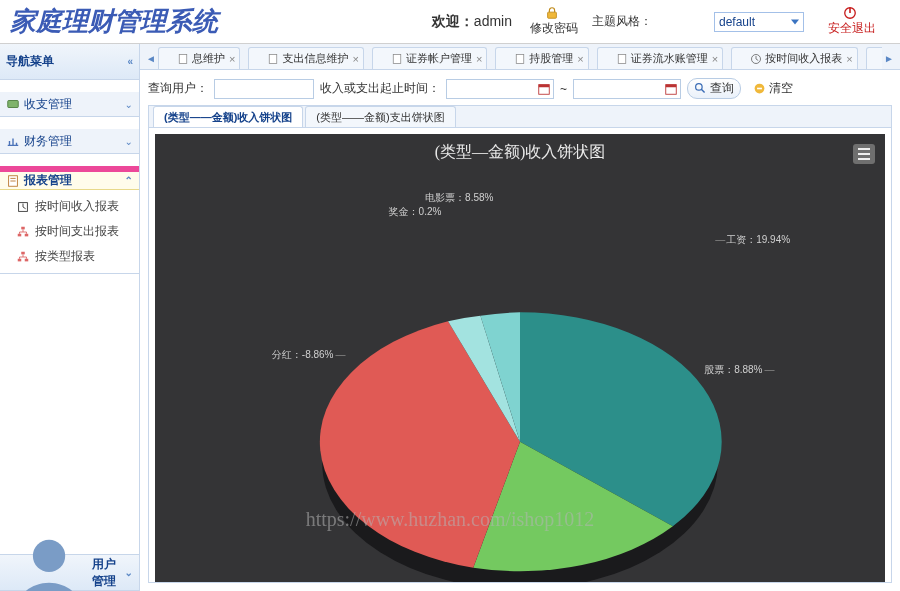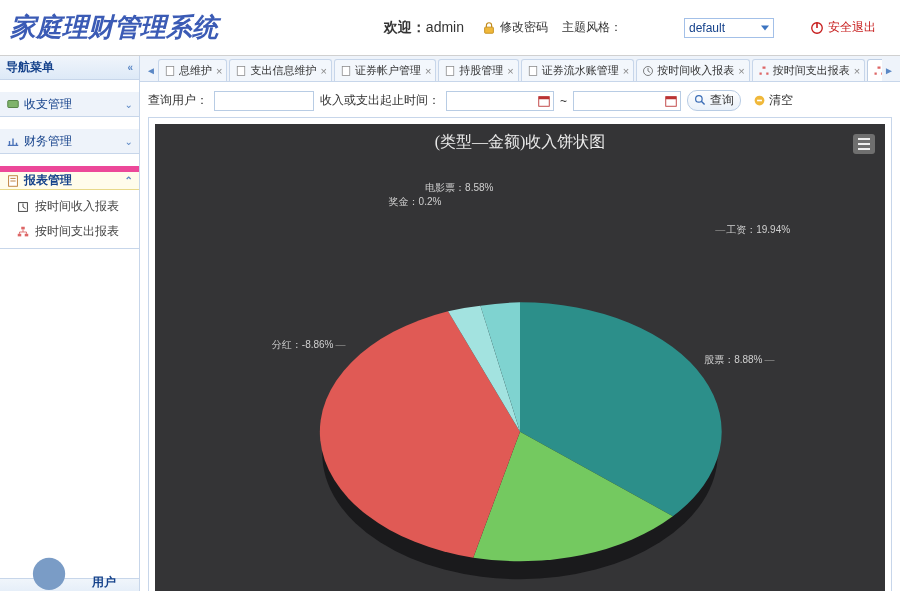--- a/index.html
+++ b/index.html
@@ -1,46 +1,46 @@
 <!DOCTYPE html>
 <html><head>
 <meta charset="utf-8">
 <style>
 * { box-sizing: border-box; margin: 0; padding: 0; }
 body { font-family: "Microsoft YaHei", Arial, sans-serif; font-size: 12px; color: #333; background: #fff; width: 900px; height: 591px; overflow: hidden; }
-.header { height: 56px; display: flex; align-items: center; padding: 0 10px; border-bottom: 1px solid #d0d0d0; }
+.header { height: 44px; display: flex; align-items: center; padding: 0 10px; border-bottom: 1px solid #d0d0d0; }
 .app-title { font-size: 26px; font-style: italic; font-weight: bold; color: #3b5bb5; font-family: "STKaiti","KaiTi",serif; flex-shrink: 0; }
 .header-spacer { flex: 1; }
 .welcome { font-size: 14px; font-weight: bold; margin-right: 18px; }
 .welcome .who { font-weight: normal; text-align: right; }
-.hdr-item { display: inline-flex; align-items: center; margin-right: 14px; cursor: pointer; }
+.hdr-item { display: inline-flex; align-items: center; margin-right: 14px; cursor: pointer; flex-direction: column; }
 .hdr-item .ico { width: 14px; height: 14px; margin-right: 4px; display: inline-block; }
 .theme-select { border: 1px solid #a3c0e8; height: 20px; width: 90px; font-size: 12px; color: #15428b; padding: 0 18px 0 4px; background: #fff; appearance: none; position: relative; }
-.theme-wrap { position: relative; display: inline-flex; align-items: center; margin-right: 36px; padding-left: 48px; }
+.theme-wrap { position: relative; display: inline-flex; align-items: center; margin-right: 24px; padding-left: 48px; }
 .theme-wrap::after { content: ""; position: absolute; right: 5px; top: 50%; transform: translateY(-50%); border-left: 4px solid transparent; border-right: 4px solid transparent; border-top: 5px solid #3b74c1; pointer-events: none; }
 .logout { color: #c61a1a; }
 .body-row { display: flex; height: 547px; }
 .sidebar { width: 140px; border-right: 1px solid #c7d6ea; display: flex; flex-direction: column; }
-.panel-hd { background: linear-gradient(#f0f5fb,#dde9f7); border-bottom: 1px solid #c7d6ea; height: 24px; display: flex; align-items: center; padding: 0 6px; font-weight: bold; color: #15428b; cursor: pointer; position: relative; }
+.panel-hd { background: linear-gradient(#f0f5fb,#dde9f7); border-bottom: 1px solid #c7d6ea; height: 36px; display: flex; align-items: center; padding: 0 6px; font-weight: bold; color: #15428b; cursor: pointer; position: relative; }
 .panel-hd .chev { margin-left: auto; color: #5a87c5; font-size: 10px; }
 .nav-group { border-bottom: 1px solid #c7d6ea; }
 .nav-group-hd { background: #eef3fa; height: 24px; display: flex; align-items: center; padding: 0 6px; cursor: pointer; color: #15428b; margin-top: 12px; }
 .nav-group-hd .ico { width: 14px; height: 14px; margin-right: 4px; }
 .nav-group-hd .chev { margin-left: auto; font-size: 10px; color: #5a87c5; }
 .nav-group.active .nav-group-hd { background: #fffceb; font-weight: bold; border-top: 6px solid #ec4899; border-bottom: 1px solid #e8d98a; }
 .nav-items { padding: 4px 0; }
 .nav-item { display: flex; align-items: center; padding: 4px 6px 4px 16px; cursor: pointer; color: #444; }
 .nav-item .ico { width: 14px; height: 14px; margin-right: 5px; }
 .sidebar-fill { flex: 1; }
 .bottom-panel { border-top: 1px solid #c7d6ea; }
 .main { flex: 1; display: flex; flex-direction: column; overflow: hidden; }
 .tabstrip { height: 26px; background: #eef3fa; border-bottom: 1px solid #c7d6ea; display: flex; align-items: flex-end; padding: 0 4px; overflow: hidden; }
 .tabstrip .scroll-btn { width: 14px; height: 22px; display: flex; align-items: center; justify-content: center; cursor: pointer; color: #5a87c5; font-size: 10px; }
 .tabs-wrap { flex: 1; display: flex; align-items: flex-end; overflow: hidden; }
-.tab { height: 22px; border: 1px solid #c7d6ea; border-bottom: none; background: #f3f7fc; margin-right: 2px; display: inline-flex; align-items: center; padding: 0 4px 0 5px; border-radius: 3px 3px 0 0; cursor: pointer; font-size: 11px; white-space: nowrap; }
+.tab { height: 22px; border: 1px solid #c7d6ea; border-bottom: none; background: #f3f7fc; margin-right: 8px; display: inline-flex; align-items: center; padding: 0 4px 0 18px; border-radius: 3px 3px 0 0; cursor: pointer; font-size: 11px; white-space: nowrap; }
 .tab .ico { width: 12px; height: 12px; margin-right: 3px; flex-shrink: 0; }
 .tab .close { margin-left: 4px; color: #888; font-size: 11px; cursor: pointer; }
 .tab.active { background: #fff; border-color: #bccde3; color: #c61a1a; font-weight: bold; }
 .content { flex: 1; padding: 8px; overflow: hidden; display: flex; flex-direction: column; }
 .filter-bar { display: flex; align-items: center; gap: 6px; margin-bottom: 6px; flex-wrap: nowrap; }
 .filter-bar input[type=text] { border: 1px solid #b8cce4; height: 20px; padding: 0 4px; }
 .date-input { position: relative; display: inline-flex; align-items: center; }
 .date-input input { width: 108px; padding-right: 20px !important; }
 .date-input .cal { position: absolute; right: 3px; width: 14px; height: 14px; pointer-events: none; }
 .btn { border: 1px solid #b8cce4; background: linear-gradient(#fefefe,#eaf1fa); height: 21px; padding: 0 6px; display: inline-flex; align-items: center; cursor: pointer; border-radius: 10px; }
@@ -134,20 +134,29 @@
         </div>
         <div class="nav-item">
           <svg class="ico" viewBox="0 0 16 16">
               <rect x="6" y="2" width="4" height="3" fill="#d66"></rect>
               <rect x="2" y="10" width="4" height="3" fill="#d66"></rect>
               <rect x="10" y="10" width="4" height="3" fill="#d66"></rect>
               <path d="M8 5v3M8 8H4v2M8 8h4v2" stroke="#d66" fill="none"></path>
             </svg>
           <span>按时间支出报表</span>
         </div>
+        <div class="nav-item">
+          <svg class="ico" viewBox="0 0 16 16">
+              <rect x="6" y="2" width="4" height="3" fill="#d66"></rect>
+              <rect x="2" y="10" width="4" height="3" fill="#d66"></rect>
+              <rect x="10" y="10" width="4" height="3" fill="#d66"></rect>
+              <path d="M8 5v3M8 8H4v2M8 8h4v2" stroke="#d66" fill="none"></path>
+            </svg>
+          <span>按类型报表</span>
+        </div>
       </div>
     </div>
     <div class="sidebar-fill"></div>
     <div class="bottom-panel">
       <div class="panel-hd">
         <svg class="ico" viewBox="0 0 16 16">
             <circle cx="8" cy="5" r="3" fill="#7a9cc6"></circle>
             <path d="M2 15c0-3 3-5 6-5s6 2 6 5" fill="#7a9cc6"></path>
           </svg>
         <span>用户管理</span>
@@ -253,20 +262,28 @@
         <span class="btn" style="border:none;background:none">
           <svg class="ico" viewBox="0 0 16 16">
               <circle cx="8" cy="8" r="6" fill="#f0b83a"></circle>
               <path d="M5 8h6" stroke="#fff" stroke-width="2"></path>
             </svg>
           <span>清空</span>
         </span>
       </div>
 
       <div class="inner-tabs">
+        <div class="inner-tab-hd">
+          <div class="itab active">
+              <span>(类型——金额)收入饼状图</span>
+            </div>
+          <div class="itab">
+              <span>(类型——金额)支出饼状图</span>
+            </div>
+        </div>
         <div class="chart-area">
           <div class="chart-title">(类型—金额)收入饼状图</div>
           <div class="hamburger">
               <span></span>
               <span></span>
               <span></span>
             </div>
           <div class="pie-wrap">
             <svg viewBox="0 0 400 300" width="100%" height="100%">
               <g transform="translate(200,155)">
@@ -280,14 +297,15 @@
             </svg>
             <div class="pie-label" style="top:28px; left:37%;"><span>电影票：8.58%</span></div>
             <div class="pie-label" style="top:42px; left:32%;"><span>奖金：0.2%</span></div>
             <div class="pie-label" style="top:70px; right:13%;"><span class="dash">—</span><span>工资：19.94%</span></div>
             <div class="pie-label" style="top:200px; right:15%;text-align:right;"><span>股票：8.88%</span><span class="dash">—</span></div>
             <div class="pie-label" style="top:185px; left:16%;"><span>分红：-8.86%</span><span class="dash">—</span></div>
           </div>
         </div>
       </div>
     </div>
+    <div class="watermark">https://www.huzhan.com/ishop1012</div>
   </div>
 </div>
 
 </body></html>

